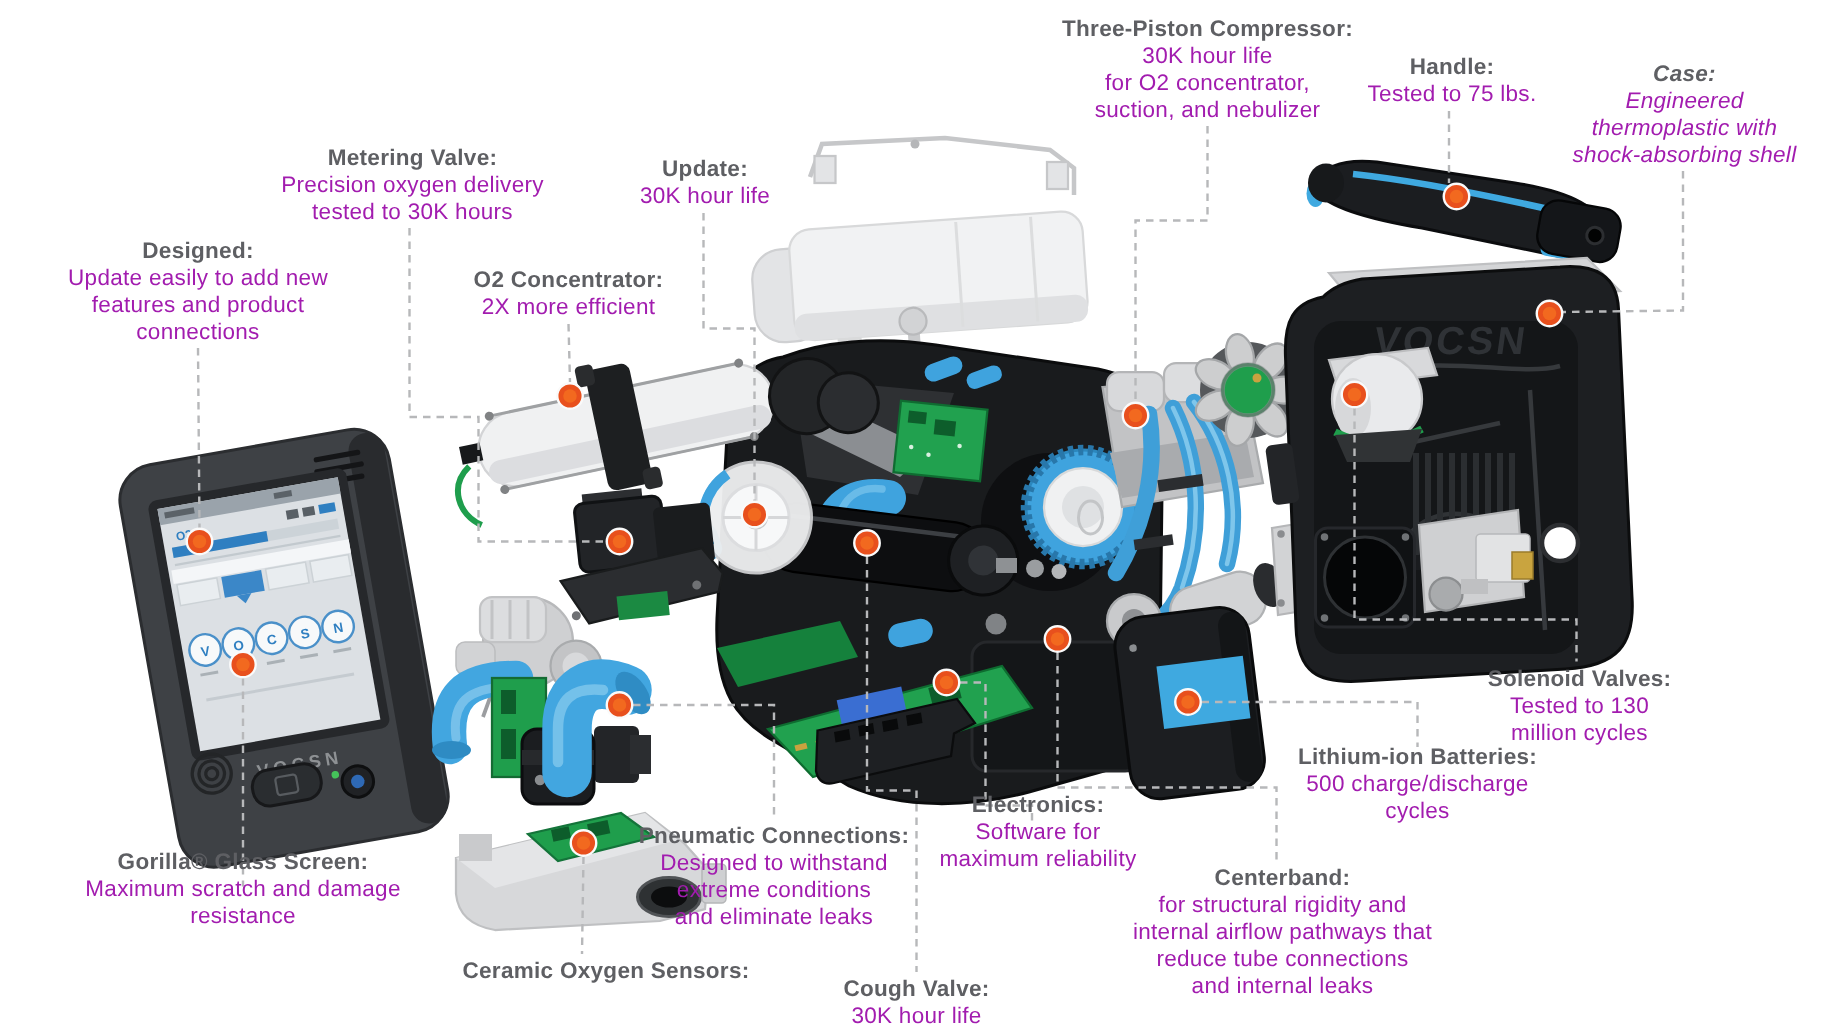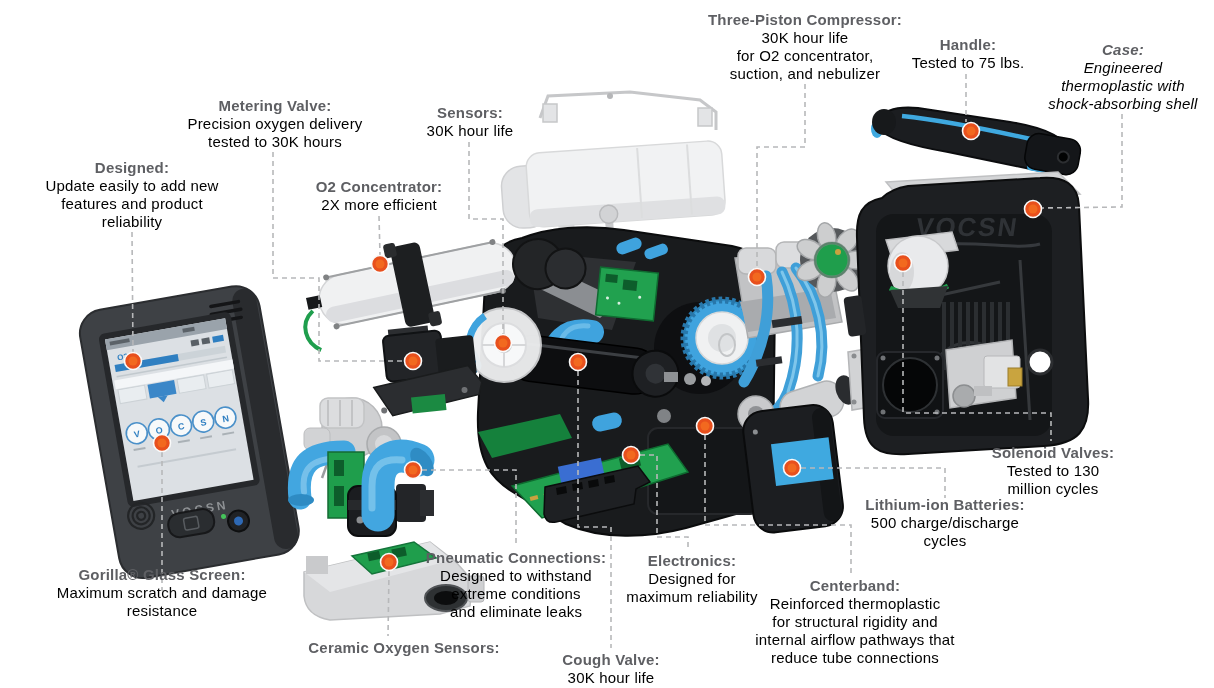--- a/index.html
+++ b/index.html
@@ -4,21 +4,21 @@
 <style>
   html,body{margin:0;padding:0;background:#ffffff;}
   .stage{position:relative;width:1214px;height:688px;background:#ffffff;overflow:hidden;
          font-family:"Liberation Sans",sans-serif;}
   .stage svg{position:absolute;left:0;top:0;}
   #device-art{z-index:1;}
   #overlay{z-index:2;}
   #callout-layer{position:absolute;left:0;top:0;width:1214px;height:688px;z-index:3;pointer-events:none;}
   .callout{position:absolute;transform:translateX(-50%);text-align:center;white-space:nowrap;}
   .callout-title{font-size:15px;font-weight:bold;color:#5e5f63;line-height:18px;letter-spacing:.2px;}
-  .callout-line{font-size:15px;color:#000000;line-height:18px;letter-spacing:.2px;}
+  .callout-line{font-size:15px;color:#a21caf;line-height:18px;letter-spacing:.2px;}
   .leader{fill:none;stroke:#b7b8ba;stroke-width:1.6;stroke-dasharray:5 4;}
   .dot{fill:#e8501d;stroke:#fafafa;stroke-width:1.6;}
   .dot-core{fill:#f2691f;pointer-events:none;}
   .vletter{font-size:9px;font-weight:bold;fill:#2f7fc1;text-anchor:middle;font-family:"Liberation Sans",sans-serif;}
   .brandtext{font-size:12px;font-weight:bold;fill:#8e9194;letter-spacing:3px;text-anchor:middle;
              font-family:"Liberation Sans",sans-serif;}
   .moldtext{font-size:26px;font-weight:bold;fill:#363a3e;opacity:.8;letter-spacing:2px;
             font-family:"Liberation Sans",sans-serif;}
 </style>
 </head>
@@ -428,28 +428,28 @@
         <div class="callout-line">Engineered</div>
         <div class="callout-line">thermoplastic with</div>
         <div class="callout-line">shock-absorbing shell</div>
       </div>
       <div class="callout" style="left: 275px; top: 97px;">
         <div class="callout-title">Metering Valve:</div>
         <div class="callout-line">Precision oxygen delivery</div>
         <div class="callout-line">tested to 30K hours</div>
       </div>
       <div class="callout" style="left: 470px; top: 104px;">
-        <div class="callout-title">Sensors:</div>
+        <div class="callout-title">Update:</div>
         <div class="callout-line">30K hour life</div>
       </div>
       <div class="callout" style="left: 132px; top: 159px;">
         <div class="callout-title">Designed:</div>
         <div class="callout-line">Update easily to add new</div>
         <div class="callout-line">features and product</div>
-        <div class="callout-line">reliability</div>
+        <div class="callout-line">connections</div>
       </div>
       <div class="callout" style="left: 379px; top: 178px;">
         <div class="callout-title">O2 Concentrator:</div>
         <div class="callout-line">2X more efficient</div>
       </div>
       <div class="callout" style="left: 1053px; top: 444px;">
         <div class="callout-title">Solenoid Valves:</div>
         <div class="callout-line">Tested to 130</div>
         <div class="callout-line">million cycles</div>
       </div>
@@ -465,31 +465,31 @@
       </div>
       <div class="callout" style="left: 516px; top: 549px;">
         <div class="callout-title">Pneumatic Connections:</div>
         <div class="callout-line">Designed to withstand</div>
         <div class="callout-line">extreme conditions</div>
         <div class="callout-line">and eliminate leaks</div>
       </div>
       <div class="callout" style="left: 388px; top: 639px; margin-left: 16px;">
         <div class="callout-title">Ceramic Oxygen Sensors:</div>
       </div>
-      <div class="callout" style="left: 692px; top: 552px; text-align: center;">
+      <div class="callout" style="left: 692px; top: 528px; text-align: center;">
         <div class="callout-title">Electronics:</div>
-        <div class="callout-line">Designed for</div>
+        <div class="callout-line">Software for</div>
         <div class="callout-line">maximum reliability</div>
       </div>
       <div class="callout" style="left: 611px; top: 651px;">
         <div class="callout-title">Cough Valve:</div>
         <div class="callout-line">30K hour life</div>
       </div>
       <div class="callout" style="left: 855px; top: 577px;">
         <div class="callout-title">Centerband:</div>
-        <div class="callout-line">Reinforced thermoplastic</div>
         <div class="callout-line">for structural rigidity and</div>
         <div class="callout-line">internal airflow pathways that</div>
         <div class="callout-line">reduce tube connections</div>
+        <div class="callout-line">and internal leaks</div>
       </div>
     </div>
 
 </div>
 
 </body></html>

